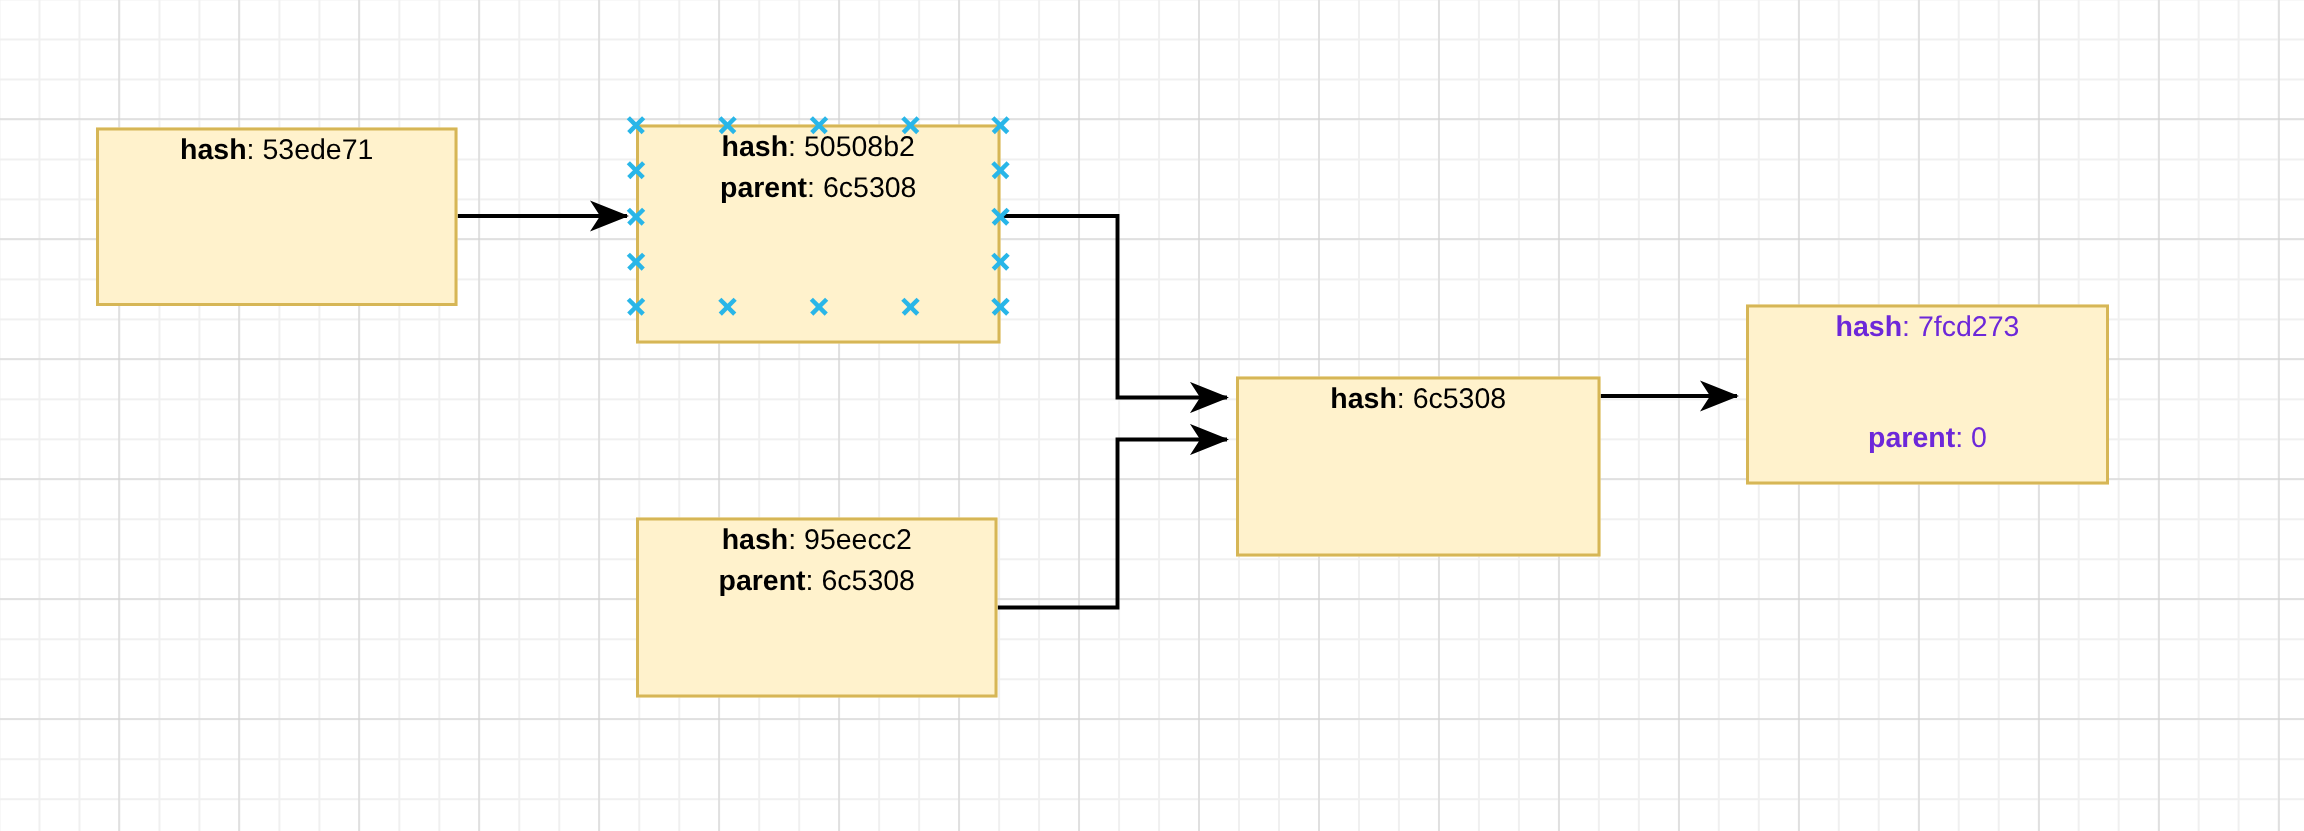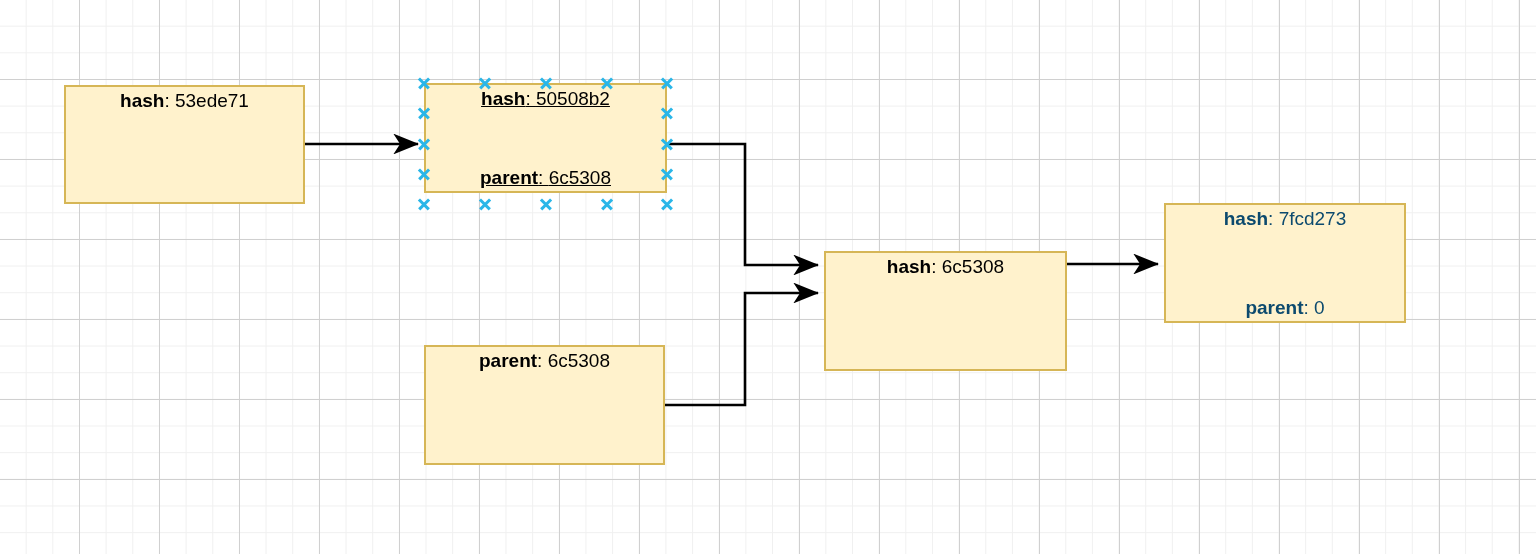--- a/index.html
+++ b/index.html
@@ -32,21 +32,21 @@
   }
 
   .node {
     position: absolute;
     box-sizing: border-box;
     background: #fff2cc;
     border: 2px solid #d6b656;
     display: flex;
     flex-direction: column;
     align-items: center;
-    justify-content: space-between;
+    justify-content: flex-start;
     color: #000000;
     font-size: 19px;
     line-height: 27px;
     white-space: nowrap;
   }
   .node .line {
     display: block;
   }
   .node .key {
     font-weight: bold;
@@ -103,32 +103,33 @@
         <polyline points="667,144 745,144 745,265 818,265" fill="none" stroke="#000000" stroke-width="2.6" stroke-linejoin="miter" marker-end="url(#arrow)"></polyline>
         <polyline points="665,405 745,405 745,293 818,293" fill="none" stroke="#000000" stroke-width="2.6" stroke-linejoin="miter" marker-end="url(#arrow)"></polyline>
         <polyline points="1067,264 1158,264" fill="none" stroke="#000000" stroke-width="2.6" stroke-linejoin="miter" marker-end="url(#arrow)"></polyline>
       </g>
   </svg>
 
   <div id="node-layer">
       <div class="node" style="left: 64px; top: 85px; width: 241px; height: 119px; background: rgb(255, 242, 204); border-color: rgb(214, 182, 86); color: rgb(0, 0, 0);">
         <span class="line"><span class="key">hash</span><span class="val">: </span><span class="val">53ede71</span></span>
       </div>
-      <div class="node" style="left: 424px; top: 83px; width: 243px; height: 110px; background: rgb(255, 242, 204); border-color: rgb(214, 182, 86); color: rgb(0, 0, 0); text-decoration: underline;">
+      <div class="node" style="left: 424px; top: 83px; width: 243px; height: 146px; background: rgb(255, 242, 204); border-color: rgb(214, 182, 86); color: rgb(0, 0, 0);">
         <span class="line"><span class="key">hash</span><span class="val">: </span><span class="val">50508b2</span></span>
         <span class="line"><span class="key">parent</span><span class="val">: </span><span class="val">6c5308</span></span>
       </div>
       <div class="node" style="left: 824px; top: 203px; width: 243px; height: 120px; background: rgb(255, 242, 204); border-color: rgb(214, 182, 86); color: rgb(0, 0, 0); margin-top: 48px;">
         <span class="line"><span class="key">hash</span><span class="val">: </span><span class="val">6c5308</span></span>
       </div>
-      <div class="node" style="left: 1164px; top: 203px; width: 242px; height: 120px; background: rgb(255, 242, 204); border-color: rgb(214, 182, 86); color: #0c4a6e;">
+      <div class="node" style="left: 1164px; top: 203px; width: 242px; height: 120px; background: rgb(255, 242, 204); border-color: rgb(214, 182, 86); color: #6d28d9; gap: 47px;">
         <span class="line"><span class="key">hash</span><span class="val">: </span><span class="val">7fcd273</span></span>
         <span class="line"><span class="key">parent</span><span class="val">: </span><span class="val">0</span></span>
       </div>
       <div class="node" style="left: 424px; top: 345px; width: 241px; height: 120px; background: rgb(255, 242, 204); border-color: rgb(214, 182, 86); color: rgb(0, 0, 0);">
+        <span class="line"><span class="key">hash</span><span class="val">: </span><span class="val">95eecc2</span></span>
         <span class="line"><span class="key">parent</span><span class="val">: </span><span class="val">6c5308</span></span>
       </div>
     </div>
   <div id="handle-layer">
       <div class="handle" style="left: 424px; top: 83px;"></div>
       <div class="handle" style="left: 485px; top: 83px;"></div>
       <div class="handle" style="left: 546px; top: 83px;"></div>
       <div class="handle" style="left: 607px; top: 83px;"></div>
       <div class="handle" style="left: 667px; top: 83px;"></div>
       <div class="handle" style="left: 424px; top: 113px;"></div>

